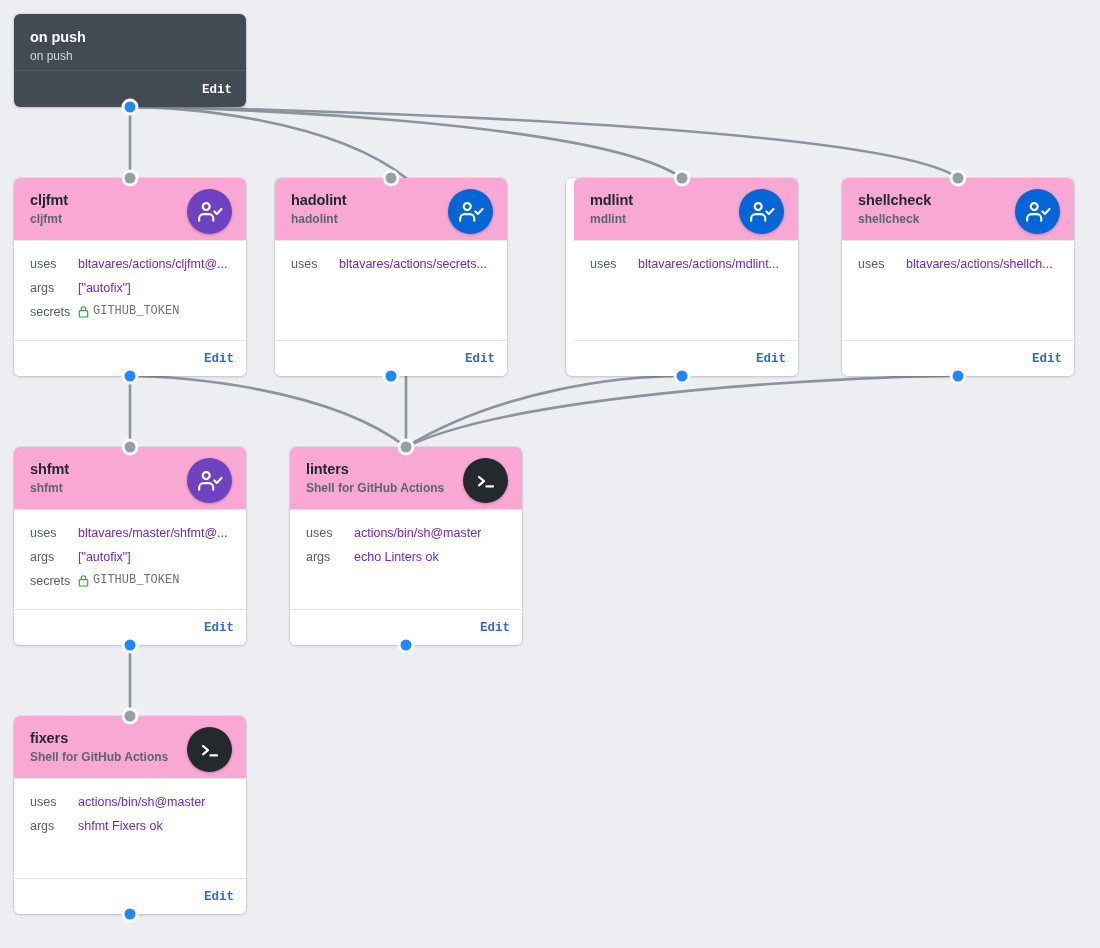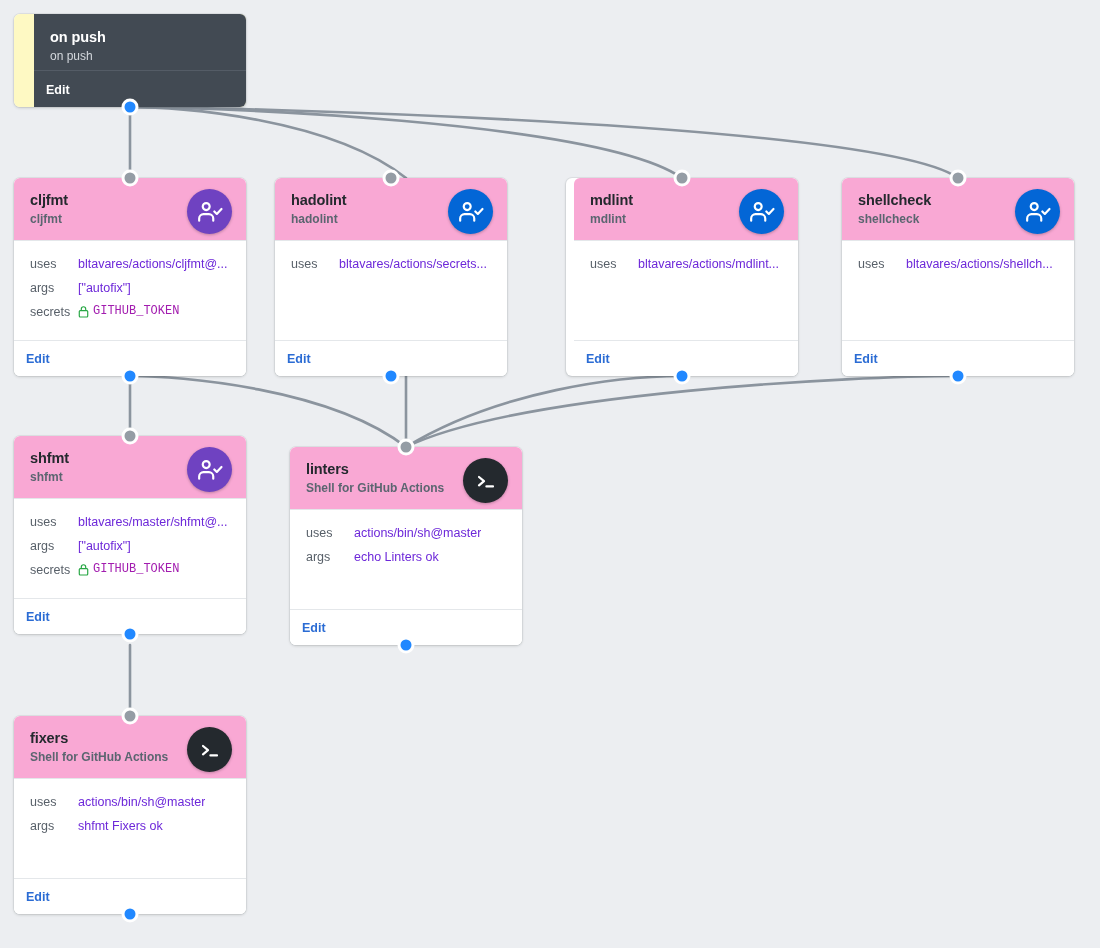--- a/index.html
+++ b/index.html
@@ -23,21 +23,21 @@
     overflow: visible;
   }
   .node .card {
     border-radius: 6px;
     overflow: hidden;
     height: 100%;
     display: flex;
     flex-direction: column;
     background: #fff;
   }
-  .node.dark .card { background: #fef9c3; padding-left: 20px; }
+  .node.dark .card { background: #fef9c3; }
 
   .hdr {
     position: relative;
     background: #f9a8d4;
     padding: 13px 16px 12px 16px;
     min-height: 58px;
   }
   .node.dark .hdr { background: #424a53; padding-top: 14px; min-height: 56px; }
 
   .hdr .title {
@@ -70,27 +70,29 @@
 
   .body {
     flex: 1;
     border-top: 1px solid #e4e7ea;
     padding: 14px 16px 10px 16px;
     background: #fff;
   }
   .row { display: flex; align-items: flex-start; margin-bottom: 6px; font-size: 12.5px; line-height: 1.45; }
   .row .k { width: 48px; flex: 0 0 48px; color: #586069; }
   .row .v { color: #6d28d9; white-space: nowrap; overflow: hidden; text-overflow: clip; }
-  .row .v.secret { color: #a21caf; font-family: "Liberation Mono", monospace; font-size: 12px; display: flex; align-items: center; gap: 4px;}
+  .row .v.secret { color: #737373; font-family: "Liberation Mono", monospace; font-size: 12px; display: flex; align-items: center; gap: 4px;}
   .lock { width: 11px; height: 13px; flex: 0 0 11px; }
 
   .footer {
     border-top: 1px solid #e4e7ea;
     padding: 8px 12px 9px 12px;
+    text-align: right;
     background: #fff;
+    font-family: Liberation Mono, monospace;
   }
   .node.dark .footer { border-top: 1px solid #545c66; background: #424a53; padding: 9px 14px 10px 12px; }
   .footer a { font-size: 12.5px; color: #2b6cd4; text-decoration: none; font-weight: bold; }
   .node.dark .footer a { color: #ffffff; }
 
   
   .port {
     position: absolute;
     width: 17px; height: 17px;
     border-radius: 50%;
@@ -257,21 +259,21 @@
           </div>
           <div class="footer"><a href="#">Edit</a></div>
         </div>
         <div class="port in" style="top:0px">
           <i></i>
         </div>
         <div class="port out" style="top:198px">
           <i></i>
         </div>
       </div>
-      <div class="node" style="left: 14px; top: 436px; width: 232px; height: 198px;">
+      <div class="node" style="left: 14px; top: 447px; width: 232px; height: 198px;">
         <div class="card">
           <div class="hdr">
             <div class="title">shfmt</div>
             <div class="subtitle">shfmt</div>
             <div class="avatar" style="background:#6f42c1">
               <svg width="26" height="26" viewBox="0 0 24 24" fill="none" stroke="#fff" stroke-width="2" stroke-linecap="round" stroke-linejoin="round">
                 <path d="M15 20v-2a4 4 0 0 0-4-4H6a4 4 0 0 0-4 4v2"></path>
                 <circle cx="8.5" cy="7" r="3.2"></circle>
                 <polyline points="16 11.5 18.3 13.8 22.6 9.2"></polyline>
               </svg>

